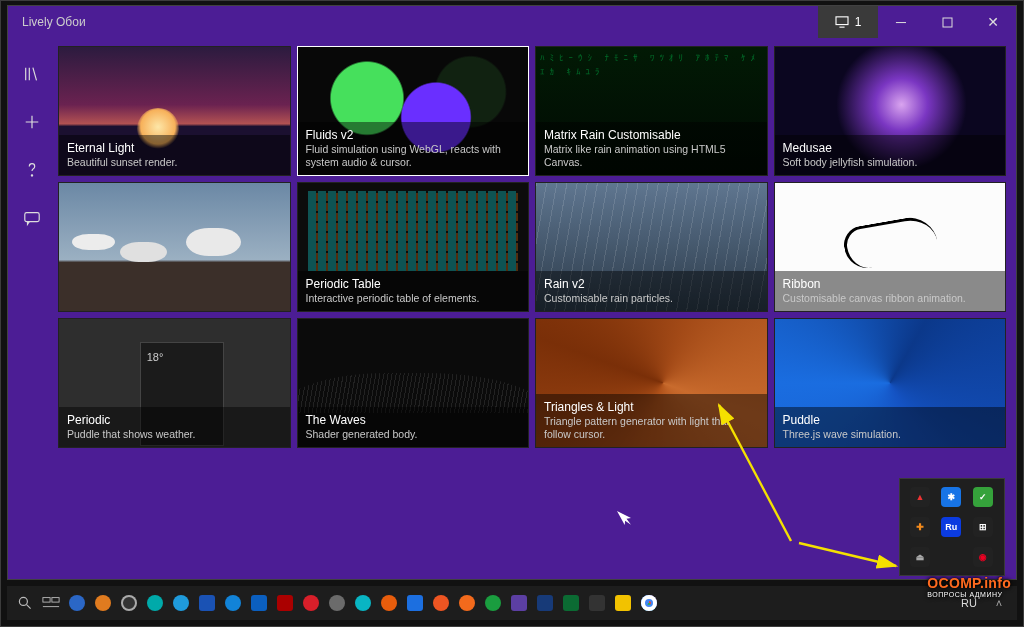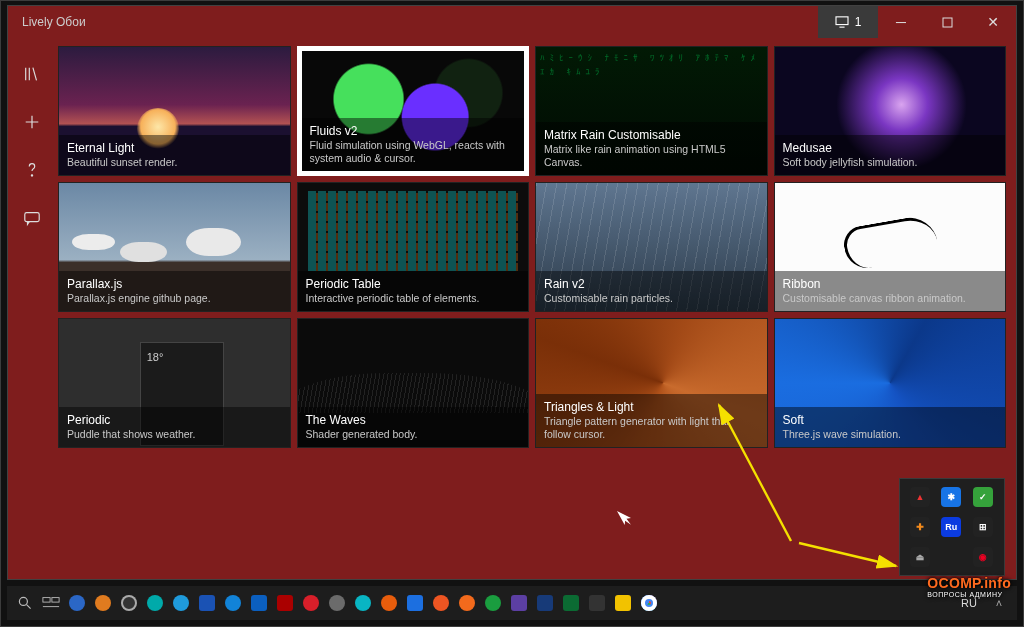--- a/index.html
+++ b/index.html
@@ -1,34 +1,34 @@
 <!DOCTYPE html>
 <html><head>
 <meta charset="utf-8">
 <style>
   * { box-sizing: border-box; margin: 0; padding: 0; }
   html, body { width: 1024px; height: 627px; overflow: hidden; background: #000; font-family: "Segoe UI", Arial, sans-serif; }
   .screen { position: absolute; inset: 0; background: #111; border: 1px solid #3c3c3c; }
 
-  .window { position: absolute; left: 6px; right: 6px; top: 4px; bottom: 46px; background: #7f1d1d; border: 1px solid #414141; }
+  .window { position: absolute; left: 6px; right: 6px; top: 4px; bottom: 46px; background: #4c1d95; border: 1px solid #414141; }
   .titlebar { height: 32px; display: flex; align-items: center; color: #ccc; font-size: 12px; }
   .app-title { padding-left: 14px; flex: 1 1 auto; }
   .tb-group { display: flex; align-items: stretch; height: 32px; }
   .mon-chip { width: 60px; display: flex; align-items: center; justify-content: center; gap: 6px; color: #fff; background: #3a3a3a; }
   .mon-chip svg { width: 14px; height: 12px; stroke: #fff; }
   .tb-btn { width: 46px; display: flex; align-items: center; justify-content: center; color: #ddd; font-size: 14px; }
 
   .body-row { display: flex; height: calc(100% - 32px); }
   .sidebar { width: 48px; display: flex; flex-direction: column; align-items: center; gap: 24px; padding-top: 24px; }
   .sb-btn { width: 24px; height: 24px; display: flex; align-items: center; justify-content: center; color: #ddd; cursor: pointer; }
   .sb-btn svg { width: 18px; height: 18px; stroke: #ddd; fill: none; stroke-width: 1.3; }
 
   .grid { flex: 1 1 auto; padding: 8px 10px 8px 2px; display: grid; grid-template-columns: repeat(4, 1fr); grid-auto-rows: 130px; gap: 6px 6px; overflow: hidden; }
   .tile { position: relative; background: #222; overflow: hidden; border: 1px solid transparent; }
-  .tile.selected { border: 5px solid #ffffff; }
+  .tile.selected { border: 1px solid #ffffff; }
   .thumb { position: absolute; inset: 0; }
   .caption { position: absolute; left: 0; right: 0; bottom: 0; background: rgba(0,0,0,.45); padding: 6px 8px; color: #e8e8e8; }
   .caption .t { font-size: 12px; font-weight: 400; color: #fff; }
   .caption .d { font-size: 10.5px; line-height: 1.25; color: #c9c9c9; margin-top: 1px; }
 
   
   .th-eternal { background: linear-gradient(180deg,#2c1b3f 0%,#6a2250 45%,#b35252 60%,#1b1030 62%); }
   .th-eternal::after { content:""; position:absolute; left:34%; top:48%; width:42px; height:42px; border-radius:50%; background: radial-gradient(circle at 50% 45%, #fde6a7 0%, #f7b15a 55%, rgba(247,177,90,0) 70%); }
   .th-fluids { background: radial-gradient(circle at 30% 40%, #46e05c 0 20%, transparent 21%), radial-gradient(circle at 60% 55%, #6a2fff 0 22%, transparent 23%), radial-gradient(circle at 75% 35%, #121 0 18%, transparent 19%), #080808; }
   .th-matrix { background: linear-gradient(#021a05,#010a03); }
@@ -145,24 +145,20 @@
           </div>
           <div class="tile" data-name="wallpaper-tile">
             <div class="thumb th-medusae" data-name="wallpaper-thumb"></div>
             <div class="caption" data-name="wallpaper-caption">
               <div class="t" data-name="wallpaper-title">Medusae</div>
               <div class="d" data-name="wallpaper-desc">Soft body jellyfish simulation.</div>
             </div>
           </div>
           <div class="tile" data-name="wallpaper-tile">
             <div class="thumb th-parallax" data-name="wallpaper-thumb"></div>
-            <div class="caption" data-name="wallpaper-caption">
-              <div class="t" data-name="wallpaper-title">Parallax.js</div>
-              <div class="d" data-name="wallpaper-desc">Parallax.js engine github page.</div>
-            </div>
           </div>
           <div class="tile" data-name="wallpaper-tile">
             <div class="thumb th-periodic" data-name="wallpaper-thumb"></div>
             <div class="caption" data-name="wallpaper-caption">
               <div class="t" data-name="wallpaper-title">Periodic Table</div>
               <div class="d" data-name="wallpaper-desc">Interactive periodic table of elements.</div>
             </div>
           </div>
           <div class="tile" data-name="wallpaper-tile">
             <div class="thumb th-rain" data-name="wallpaper-thumb"></div>
@@ -195,21 +191,21 @@
           <div class="tile" data-name="wallpaper-tile">
             <div class="thumb th-tri" data-name="wallpaper-thumb"></div>
             <div class="caption" data-name="wallpaper-caption">
               <div class="t" data-name="wallpaper-title">Triangles &amp; Light</div>
               <div class="d" data-name="wallpaper-desc">Triangle pattern generator with light that follow cursor.</div>
             </div>
           </div>
           <div class="tile" data-name="wallpaper-tile">
             <div class="thumb th-waves" data-name="wallpaper-thumb"></div>
             <div class="caption" data-name="wallpaper-caption">
-              <div class="t" data-name="wallpaper-title">Soft</div>
+              <div class="t" data-name="wallpaper-title">Puddle</div>
               <div class="d" data-name="wallpaper-desc">Three.js wave simulation.</div>
             </div>
           </div>
         </div>
     </div>
   </div>
 
   <div class="desk-icon" data-name="desktop-cursor-icon"></div>
 
   <div class="tray" data-name="system-tray-flyout" id="tray">

